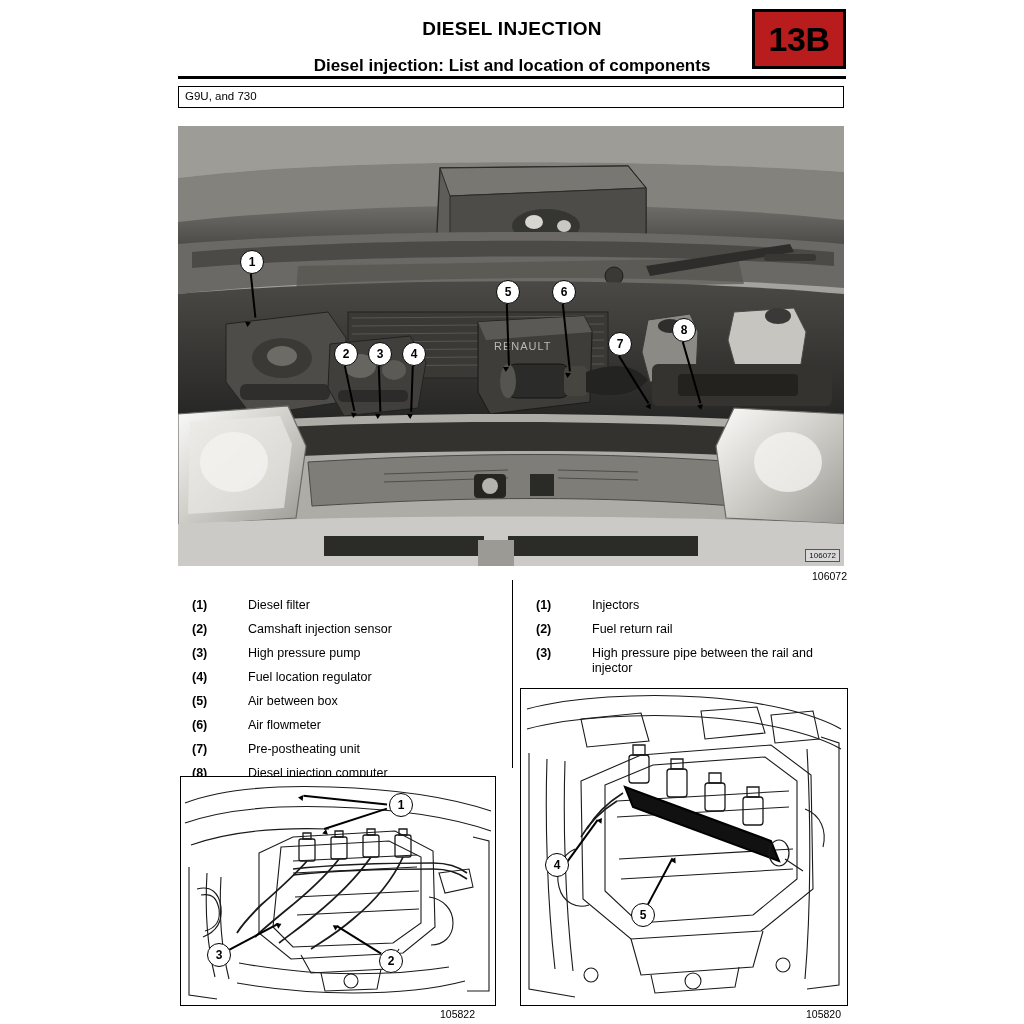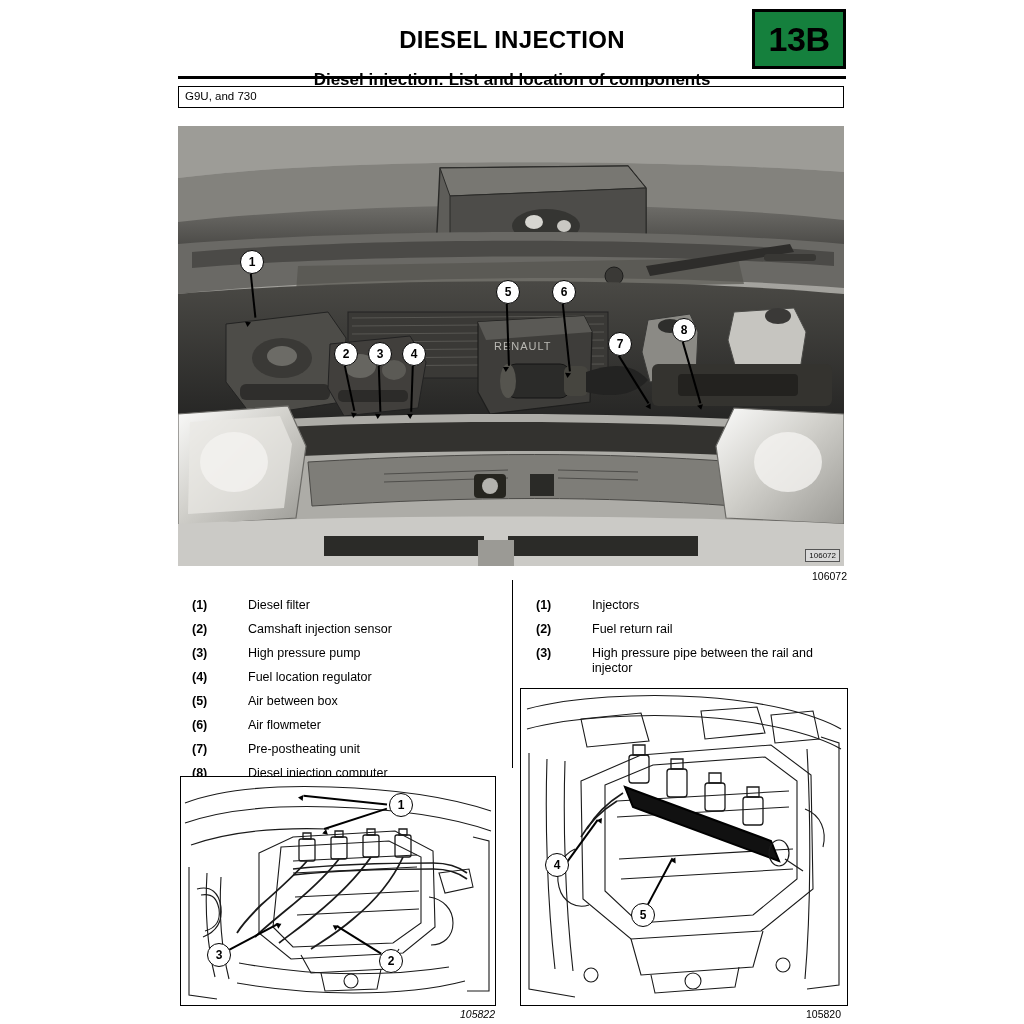--- a/index.html
+++ b/index.html
@@ -24,41 +24,41 @@
   
   .header {
     position: absolute;
     left: 178px;
     top: 8px;
     width: 668px;
     height: 62px;
     text-align: center;
   }
   .header .title-main {
-    font-size: 24px;
+    font-size: 19px;
     font-weight: bold;
     letter-spacing: 0.3px;
-    margin-top: 18px;
+    margin-top: 10px;
   }
   .header .title-sub {
     font-size: 17px;
     font-weight: bold;
     margin-top: 16px;
   }
   .chapter-box {
     position: absolute;
     right: 178px;
     top: 9px;
     width: 88px;
     height: 54px;
     border: 3px solid #000;
     display: flex;
     align-items: center;
     justify-content: center;
-    background: #15803d;
+    background: #b91c1c;
   }
   .chapter-box .code {
     font-size: 34px;
     font-weight: bold;
     letter-spacing: -0.5px;
   }
   .hrule {
     position: absolute;
     left: 178px;
     width: 668px;
@@ -483,21 +483,21 @@
 
     <div class="callout" style="left:198px;top:172px;">2</div>
     <div class="leader" style="left:200px;top:176px;width:52px;transform:rotate(212deg);"></div>
     <div class="arrowhead" style="left:156px;top:148px;transform:rotate(212deg);"></div>
 
     <div class="callout" style="left:26px;top:166px;">3</div>
     <div class="leader" style="left:48px;top:172px;width:56px;transform:rotate(-28deg);"></div>
     <div class="arrowhead" style="left:96px;top:146px;transform:rotate(-28deg);"></div>
 
   </div>
-  <div class="figcap" style="left:460px;top:1008px;font-style:italic;">105822</div>
+  <div class="figcap" style="left:440px;top:1008px;">105822</div>
 
   <div class="figbox fig-right">
     <svg class="line-art" width="326" height="316" viewBox="0 0 326 316">
       <g fill="none" stroke="#1a1a1a" stroke-width="1.1">
 
         <path d="M6,20 C50,8 120,4 180,8 C240,12 292,24 320,40"></path>
         <path d="M6,40 C50,28 120,24 180,28 C240,32 292,44 320,60"></path>
         <path d="M8,64 L8,300 L54,308"></path>
         <path d="M26,70 C24,130 26,210 34,280"></path>
         <path d="M44,72 C42,132 44,212 52,282"></path>

